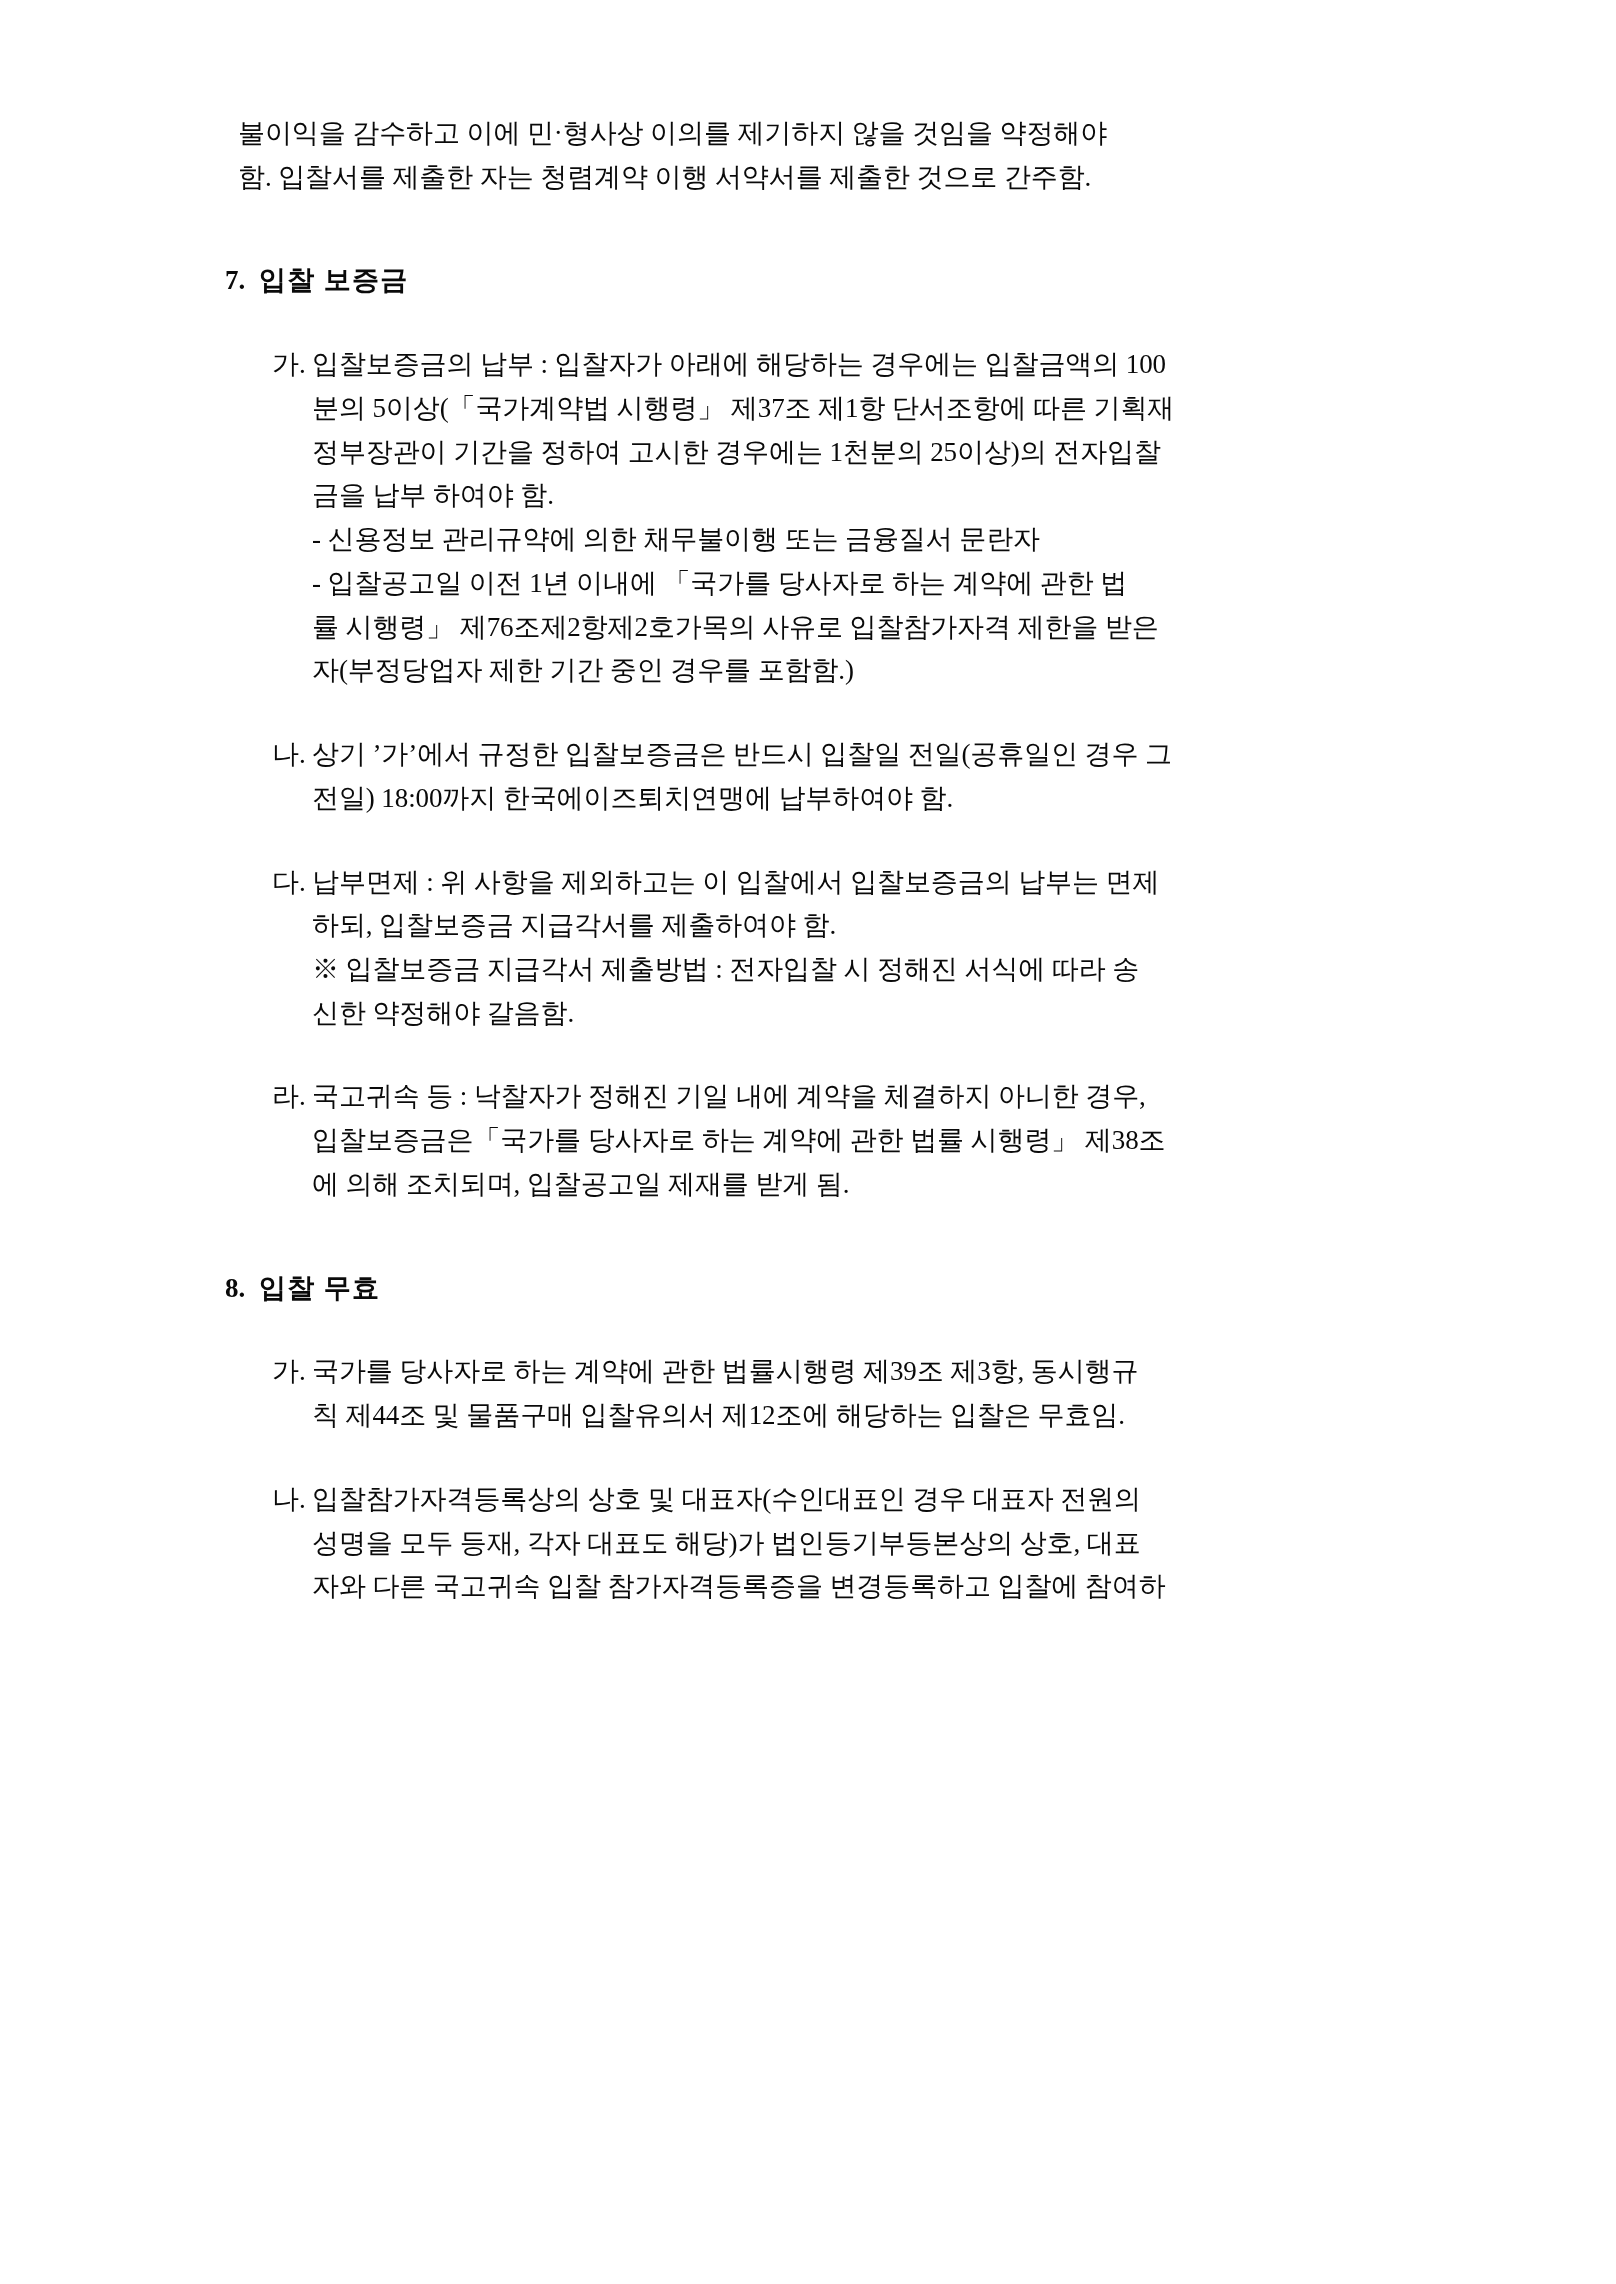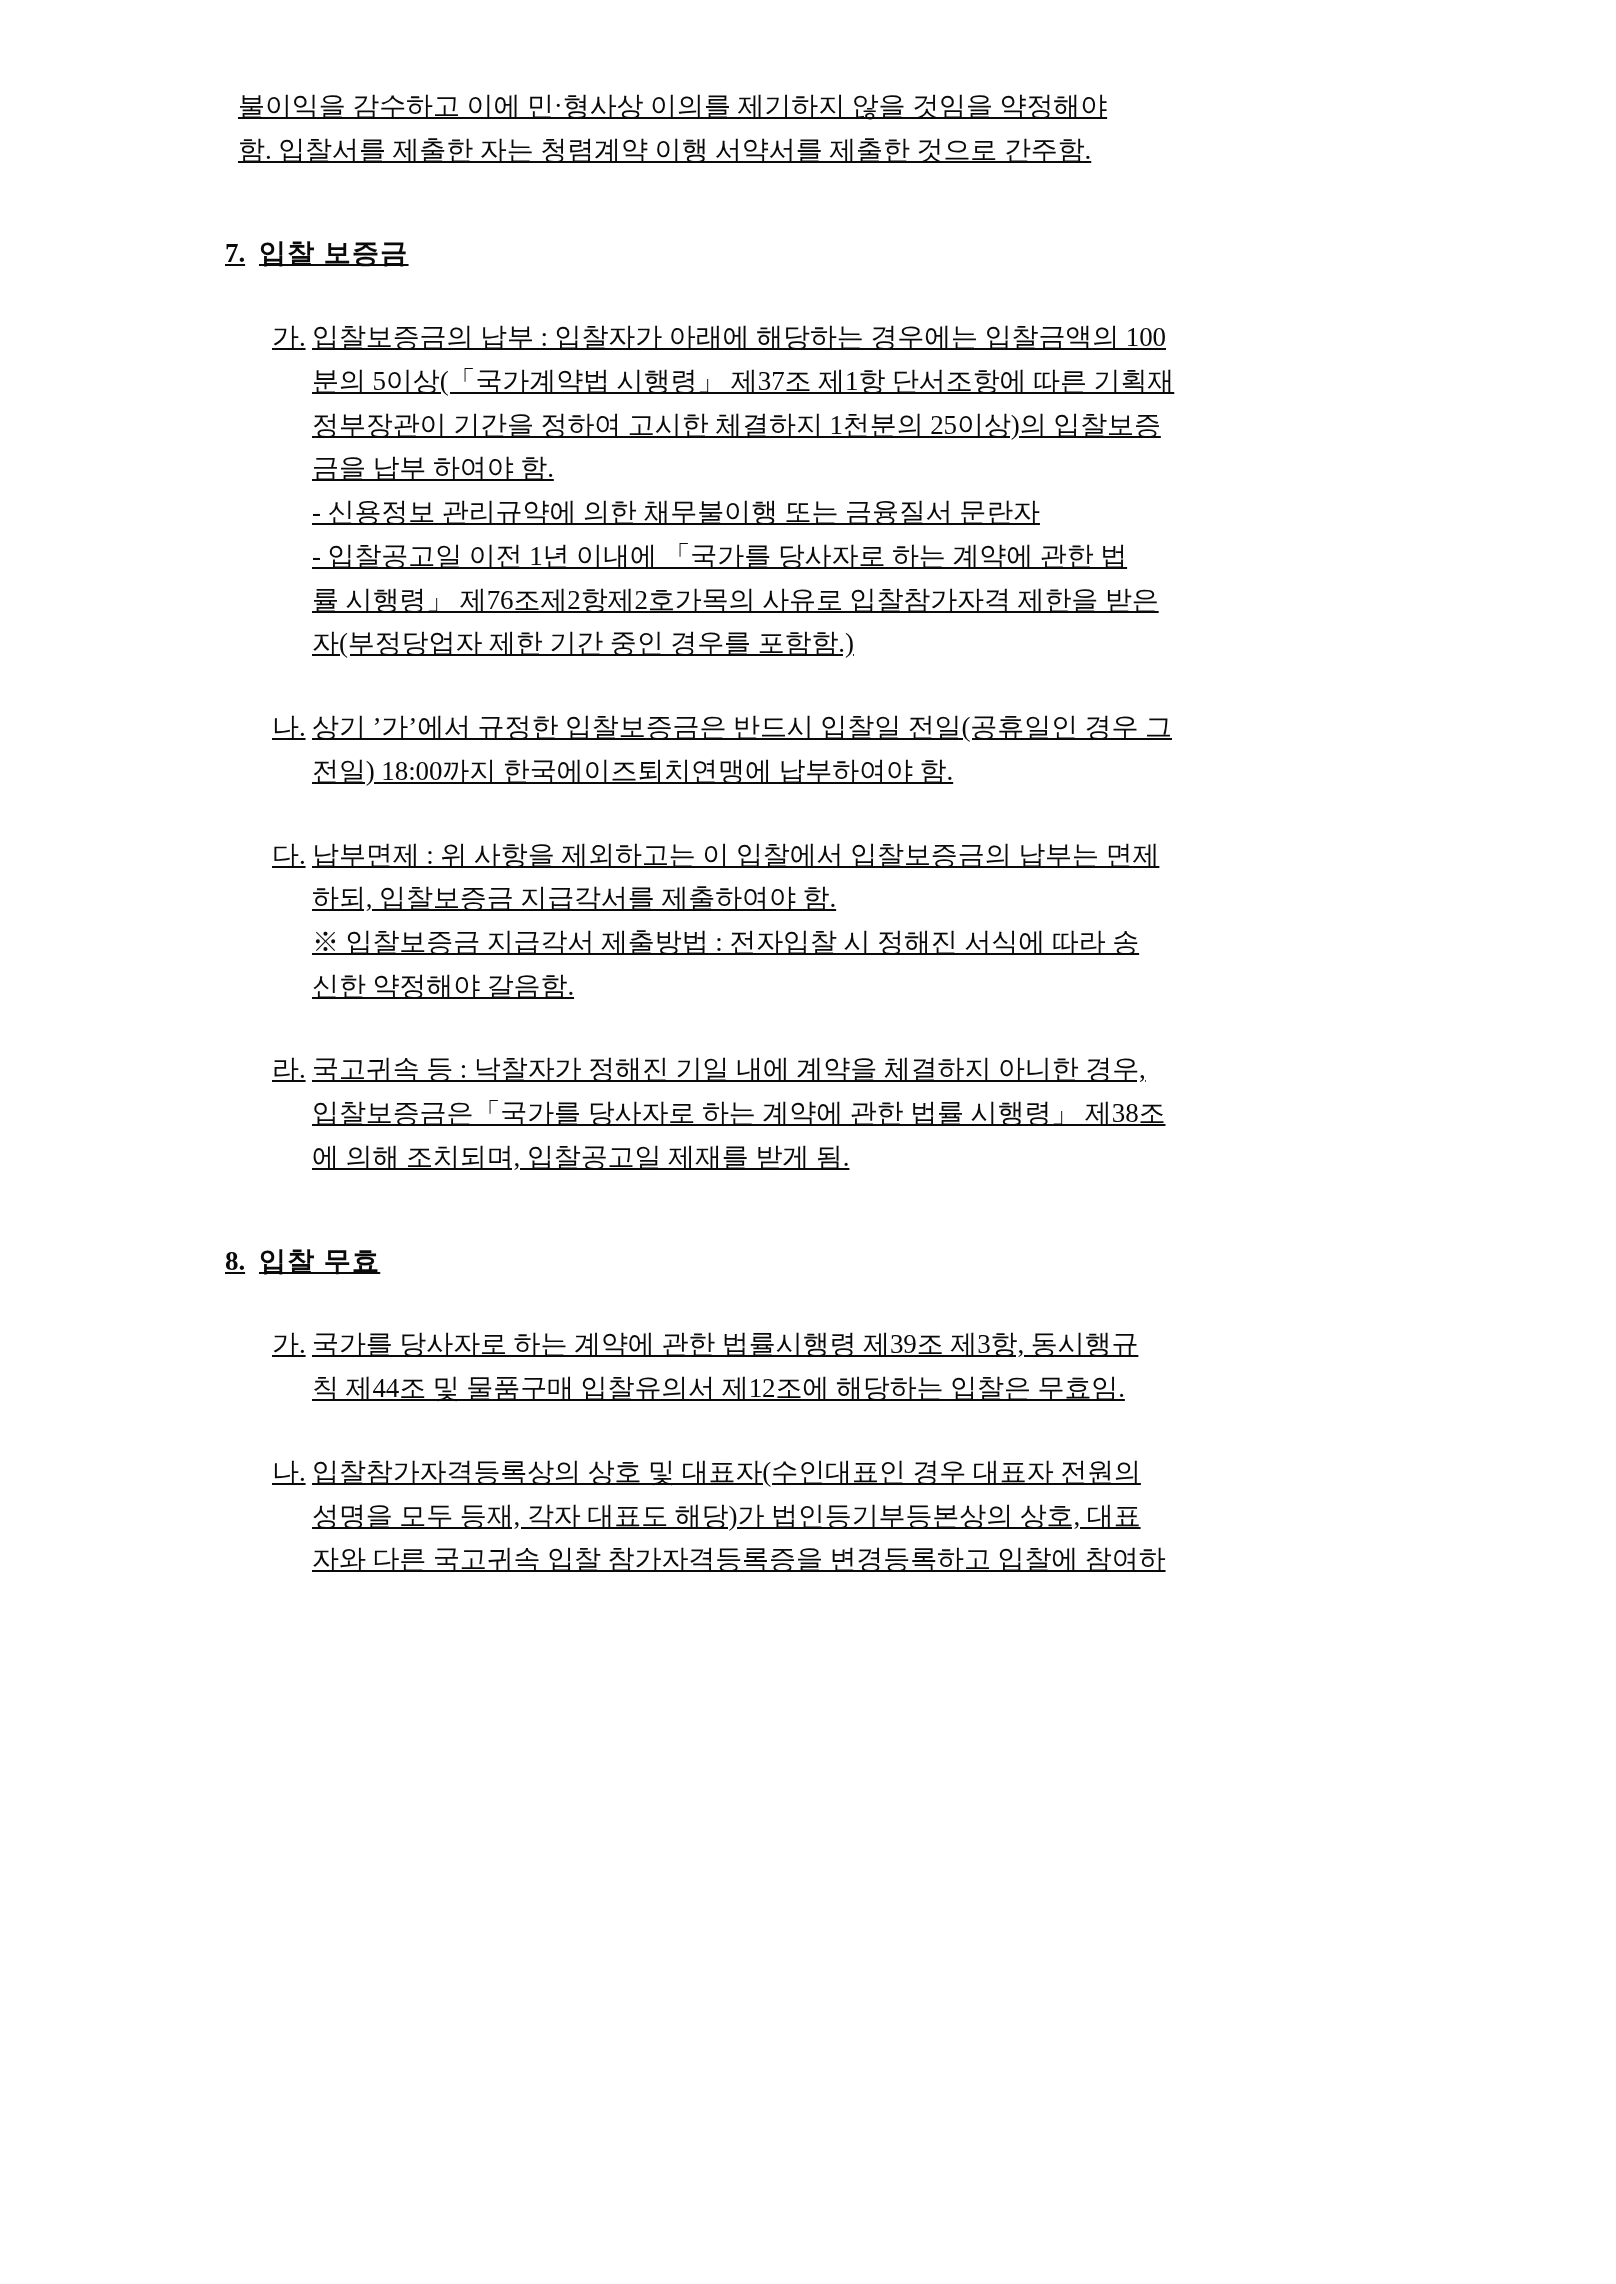--- a/index.html
+++ b/index.html
@@ -12,22 +12,21 @@
     height: 2284px;
     font-family: "Liberation Serif", "DejaVu Serif", serif;
     color: #0a0a0a;
     -webkit-font-smoothing: antialiased;
   }
   .page {
     position: relative;
     width: 1384px;
     height: 2284px;
     box-sizing: border-box;
-    padding: 85px 225px 0 225px;
-    text-decoration: underline;
+    padding: 112px 225px 0 225px;
   }
   .doc-body {
     font-size: 27px;
     line-height: 1.62;
     letter-spacing: -0.1px;
   }
 
   
   .intro {
     margin: 0 0 0 13px;
@@ -87,21 +86,21 @@
     <div class="section-heading">
       <span class="num">7.</span>
       <span class="title">입찰 보증금</span>
     </div>
 
     <div class="item">
       <span class="marker">가.</span>
       <span class="body">
         <span class="line">입찰보증금의 납부 : 입찰자가 아래에 해당하는 경우에는 입찰금액의 100</span>
         <span class="line">분의 5이상(「국가계약법 시행령」 제37조 제1항 단서조항에 따른 기획재</span>
-        <span class="line">정부장관이 기간을 정하여 고시한 체결하지 1천분의 25이상)의 입찰보증</span>
+        <span class="line">정부장관이 기간을 정하여 고시한 경우에는 1천분의 25이상)의 전자입찰</span>
         <span class="line">금을 납부 하여야 함.</span>
         <span class="line">- 신용정보 관리규약에 의한 채무불이행 또는 금융질서 문란자</span>
         <span class="line">- 입찰공고일 이전 1년 이내에 「국가를 당사자로 하는 계약에 관한 법</span>
         <span class="line">률 시행령」 제76조제2항제2호가목의 사유로 입찰참가자격 제한을 받은</span>
         <span class="line">자(부정당업자 제한 기간 중인 경우를 포함함.)</span>
       </span>
     </div>
 
     <div class="item">
       <span class="marker">나.</span>

